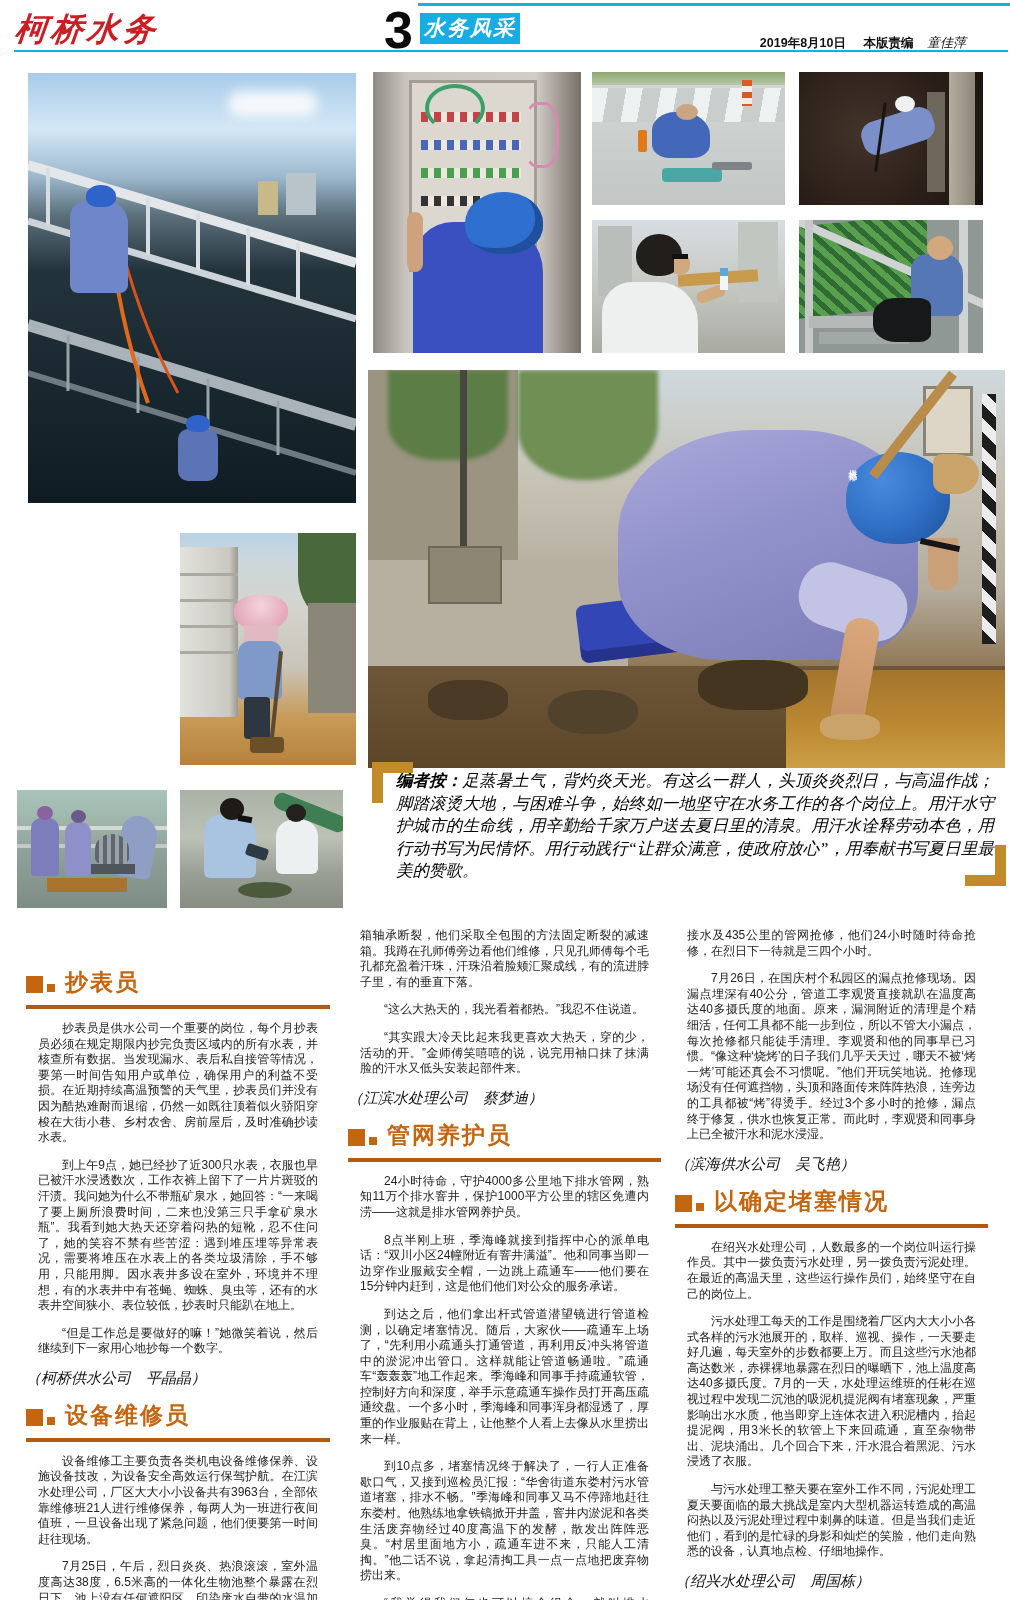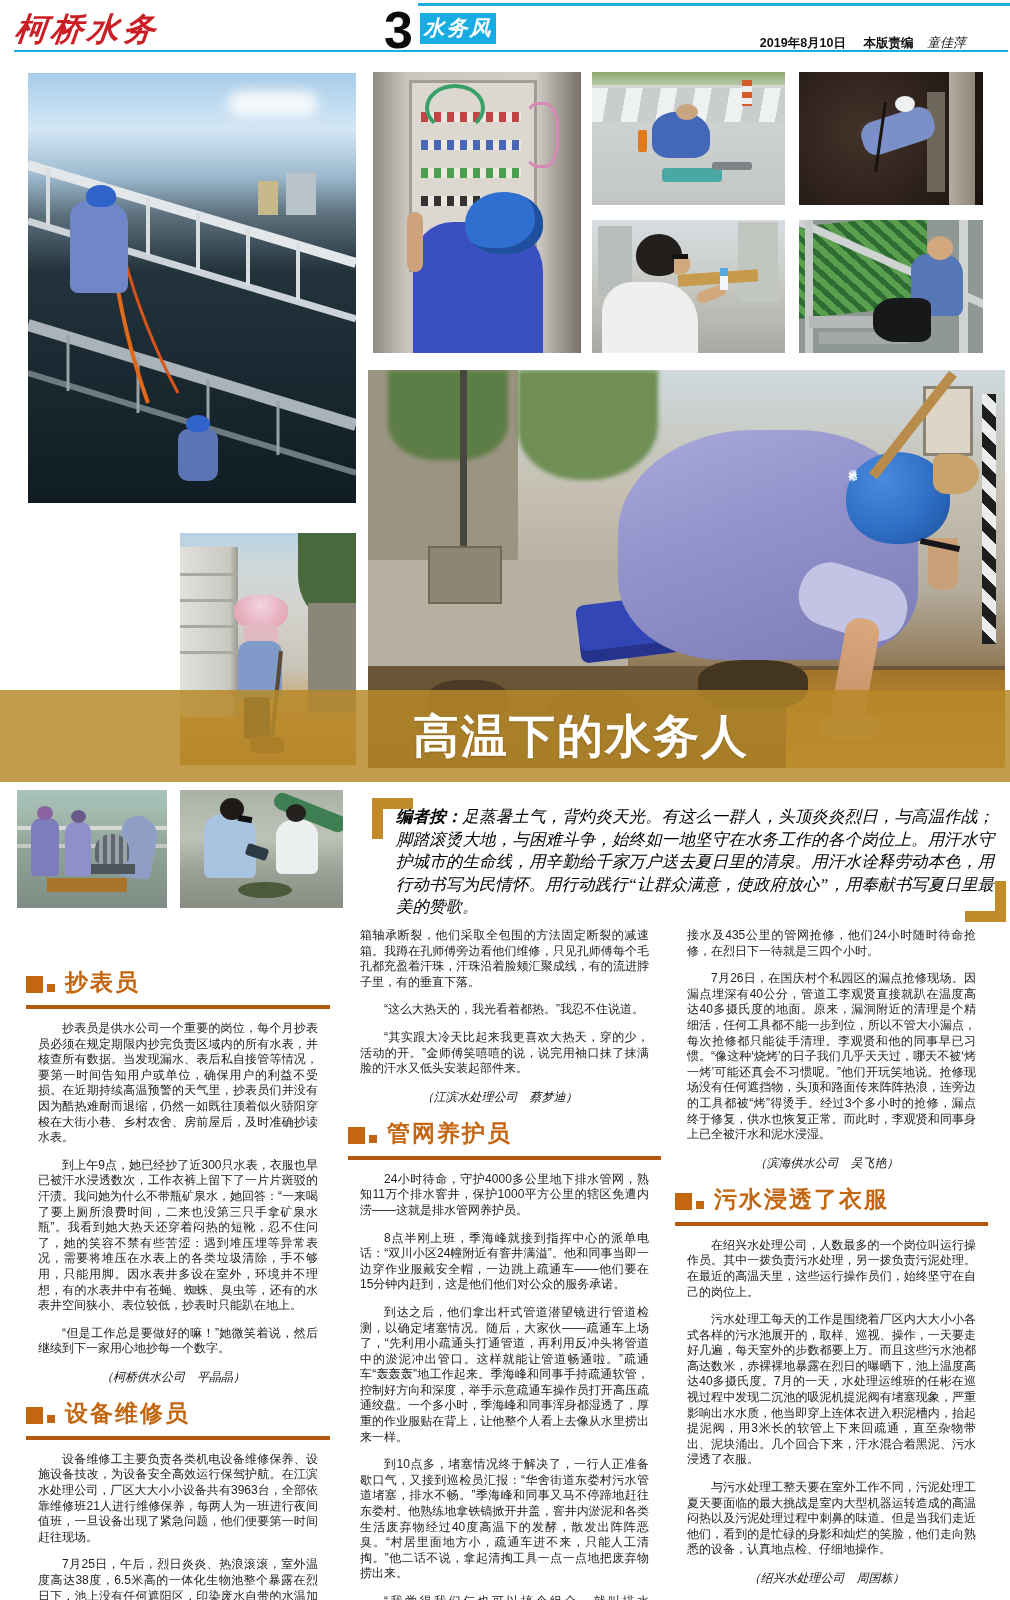--- a/index.html
+++ b/index.html
@@ -4,45 +4,45 @@
 <style>
   html,body{margin:0;padding:0;background:#e8e8e8}
   .page{position:relative;width:1010px;height:1600px;background:#ffffff;overflow:hidden;
         font-family:"Liberation Sans",sans-serif;margin:0 auto}
   .ph{position:absolute;overflow:hidden;background:#ccc}
   .ph > div, .ph > span{position:absolute}
   
   .brand{position:absolute;left:15px;top:8px;font-family:"Liberation Serif",serif;font-style:italic;
          font-weight:bold;font-size:32px;color:#cb1e24;letter-spacing:4px;transform:skewX(-6deg)}
   .pageno{position:absolute;left:384px;top:0px;font-size:52px;font-weight:900;color:#0a0a0a;line-height:60px}
-  .secbox{position:absolute;left:420px;top:13px;width:76px;height:31px;background:#17ace2;
+  .secbox{position:absolute;left:420px;top:13px;width:100px;height:31px;background:#17ace2;
           color:#fff;text-align:center;line-height:31px;font-family:"Liberation Serif",serif;
           font-style:italic;font-weight:bold;font-size:21px;letter-spacing:2px}
   .cyan-top{position:absolute;left:418px;top:3px;width:592px;height:3px;background:#17ace2}
   .cyan-bottom{position:absolute;left:14px;top:50px;width:994px;height:2px;background:#17ace2}
   .dateline{position:absolute;right:44px;top:34px;font-size:12.5px;color:#111;font-weight:bold}
   .dateline .editor{font-family:"Liberation Serif",serif;font-style:italic;font-weight:normal;font-size:13px;margin-left:10px}
   .dateline .lbl{margin-left:14px}
   
   .band{position:absolute;left:0;top:690px;width:1010px;height:92px;background:rgba(184,137,40,0.84);z-index:5}
   .headline{position:absolute;left:413px;top:0;height:92px;line-height:92px;font-size:46px;font-weight:900;
             color:#ffffff;letter-spacing:2px;text-shadow:0 1px 2px rgba(90,60,10,.35)}
   
-  .ednote{position:absolute;left:372px;top:796px;width:636px;height:126px;z-index:6}
+  .ednote{position:absolute;left:372px;top:760px;width:636px;height:126px;z-index:6}
   .corner-tl{position:absolute;left:0;top:2px;width:30px;height:30px;border-top:11px solid #c08b28;border-left:11px solid #c08b28}
   .corner-br{position:absolute;right:2px;bottom:0;width:30px;height:30px;border-bottom:11px solid #c08b28;border-right:11px solid #c08b28}
   .ednote p{margin:0;padding:10px 14px 0 24px;font-family:"Liberation Serif",serif;font-style:italic;
             font-size:16.5px;line-height:22.6px;text-align:justify;color:#000}
   .ednote b{font-style:italic}
   
   .col{position:absolute}
   .col p.body{font-size:12px;line-height:15.6px;text-align:justify;color:#222;margin:12px}
   .indent{text-indent:2em}
-  .sig{font-family:"Liberation Serif",serif;font-style:italic;font-size:12px;color:#111;
-       text-align:center;margin:3px 10px 5px 0}
+  .sig{font-family:"Liberation Serif",serif;font-style:italic;font-size:15px;color:#111;
+       text-align:left;margin:3px 10px 5px 0}
   .sec-head{margin:12px 0 7px 0}
   .sec-head .rule{height:4px;background:#b45a0e;margin-top:7px}
   .sq-b{display:inline-block;width:17px;height:17px;background:#c4650f}
   .sq-s{display:inline-block;width:8px;height:8px;background:#c4650f;margin:0 0 1px 4px}
   .sec-title{font-size:23px;font-weight:bold;color:#c4650f;margin-left:10px;letter-spacing:2px;
              vertical-align:3px;font-family:"Liberation Sans",sans-serif}
   .vtext{writing-mode:vertical-rl;font-size:9px;color:#fff;letter-spacing:1px}
 </style>
 </head>
 <body>
@@ -207,23 +207,20 @@
     <div style="left:92px;top:14px;width:76px;height:17px;background:#3f7d52;border-radius:8px;transform:rotate(22deg)"></div>
     <div style="left:24px;top:24px;width:52px;height:64px;background:#a8c4e0;border-radius:18px 20px 6px 6px"></div>
     <div style="left:40px;top:8px;width:24px;height:22px;background:#1d1a18;border-radius:50%"></div>
     <div style="left:58px;top:26px;width:14px;height:6px;background:#111;transform:rotate(10deg)"></div>
     <div style="left:66px;top:56px;width:22px;height:12px;background:#2d3a46;border-radius:3px;transform:rotate(18deg)"></div>
     <div style="left:96px;top:30px;width:42px;height:54px;background:#edf0f0;border-radius:16px 16px 6px 6px"></div>
     <div style="left:106px;top:14px;width:20px;height:18px;background:#23201d;border-radius:50%"></div>
     <div style="left:58px;top:92px;width:54px;height:16px;background:#4a5a3a;border-radius:50%"></div>
   </div>
 
-  <div class="band">
-    <div class="headline">高温下的水务人</div>
-  </div>
 
   <div class="ednote">
     <div class="corner-tl"></div>
     <div class="corner-br"></div>
     <p><b>编者按：</b><span>足蒸暑土气，背灼炎天光。有这么一群人，头顶炎炎烈日，与高温作战；脚踏滚烫大地，与困难斗争，始终如一地坚守在水务工作的各个岗位上。用汗水守护城市的生命线，用辛勤给千家万户送去夏日里的清泉。用汗水诠释劳动本色，用行动书写为民情怀。用行动践行“让群众满意，使政府放心”，用奉献书写夏日里最美的赞歌。</span></p>
   </div>
 
   <div class="col" style="left:26px;top:967px;width:304px;height:660px;overflow:hidden">
     <div class="sec-head" style="margin-top:0">
       <span class="sq-b"></span><span class="sq-s"></span><span class="sec-title">抄表员</span>
@@ -257,21 +254,21 @@
     <p class="body indent">“我觉得我们仨也可以搞个组合，就叫排水TFBOYS~”他笑呵呵地说着，抬起提泥阀。</p>
     <p class="sig">（排水公司　祝倩）</p>
     <p class="body indent">滨海供水公司管道工，承担着全马鞍镇2.3万家的用户</p>
   </div>
 
   <div class="col" style="left:675px;top:916px;width:313px;height:684px;overflow:hidden">
     <p class="body">接水及435公里的管网抢修，他们24小时随时待命抢修，在烈日下一待就是三四个小时。</p>
     <p class="body indent">7月26日，在国庆村个私园区的漏点抢修现场。因漏点埋深有40公分，管道工李观贤直接就趴在温度高达40多摄氏度的地面。原来，漏洞附近的清理是个精细活，任何工具都不能一步到位，所以不管大小漏点，每次抢修都只能徒手清理。李观贤和他的同事早已习惯。“像这种‘烧烤’的日子我们几乎天天过，哪天不被‘烤一烤’可能还真会不习惯呢。”他们开玩笑地说。抢修现场没有任何遮挡物，头顶和路面传来阵阵热浪，连旁边的工具都被“烤”得烫手。经过3个多小时的抢修，漏点终于修复，供水也恢复正常。而此时，李观贤和同事身上已全被汗水和泥水浸湿。</p>
     <p class="sig">（滨海供水公司　吴飞艳）</p>
     <div class="sec-head">
-      <span class="sq-b"></span><span class="sq-s"></span><span class="sec-title">污水浸透了衣服</span>
+      <span class="sq-b"></span><span class="sq-s"></span><span class="sec-title">以确定堵塞情况</span>
       <div class="rule"></div>
     </div>
     <p class="body indent">在绍兴水处理公司，人数最多的一个岗位叫运行操作员。其中一拨负责污水处理，另一拨负责污泥处理。在最近的高温天里，这些运行操作员们，始终坚守在自己的岗位上。</p>
     <p class="body indent">污水处理工每天的工作是围绕着厂区内大大小小各式各样的污水池展开的，取样、巡视、操作，一天要走好几遍，每天室外的步数都要上万。而且这些污水池都高达数米，赤裸裸地暴露在烈日的曝晒下，池上温度高达40多摄氏度。7月的一天，水处理运维班的任彬在巡视过程中发现二沉池的吸泥机提泥阀有堵塞现象，严重影响出水水质，他当即穿上连体衣进入积泥槽内，抬起提泥阀，用3米长的软管上下来回疏通，直至杂物带出、泥块涌出。几个回合下来，汗水混合着黑泥、污水浸透了衣服。</p>
     <p class="body indent">与污水处理工整天要在室外工作不同，污泥处理工夏天要面临的最大挑战是室内大型机器运转造成的高温闷热以及污泥处理过程中刺鼻的味道。但是当我们走近他们，看到的是忙碌的身影和灿烂的笑脸，他们走向熟悉的设备，认真地点检、仔细地操作。</p>
     <p class="sig">（绍兴水处理公司　周国栋）</p>
   </div>
 
 </div>
 

